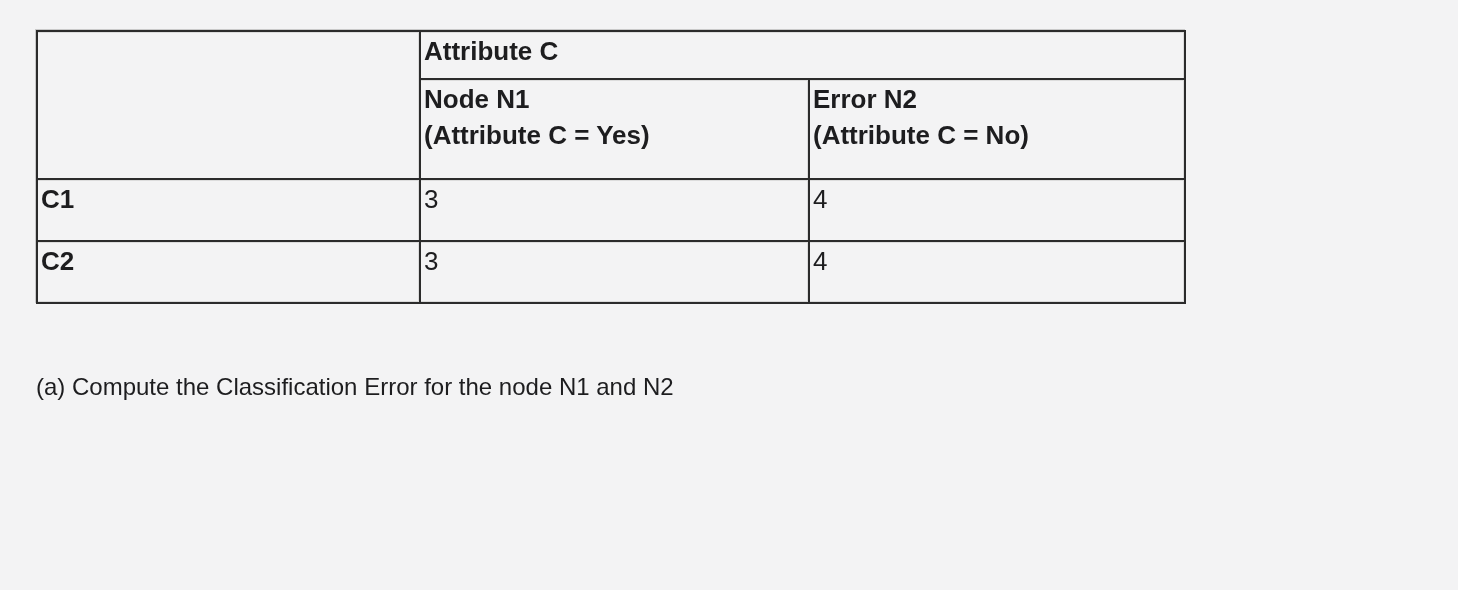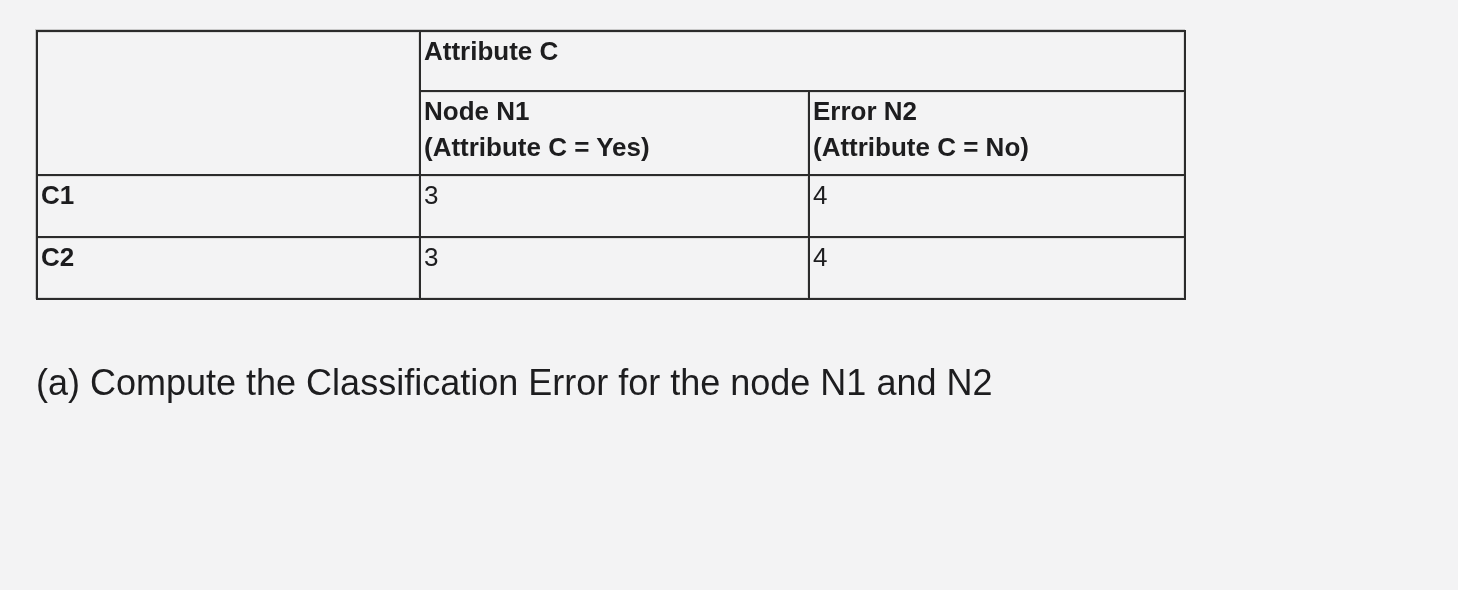--- a/index.html
+++ b/index.html
@@ -35,26 +35,26 @@
     box-shadow: inset -1px 1px 0 #dcdcdc;
     vertical-align: top;
     text-align: left;
     padding: 1px 3px;
     font-size: 26px;
     line-height: 36px;
     background: transparent;
   }
   table.count-matrix th { font-weight: 700; }
   table.count-matrix td { font-weight: 400; }
-  tr.row-group-header  { height: 60px; }
-  tr.row-col-headers   { height: 84px; }
+  tr.row-group-header  { height: 48px; }
+  tr.row-col-headers   { height: 100px; }
   tr.row-data          { height: 62px; }
   .questions {
     margin: 64px 0 0 36px;
-    font-size: 36px;
+    font-size: 24px;
     line-height: 37px;
     font-weight: 400;
   }
 </style>
 </head>
 <body>
 
 <div>
 
 

